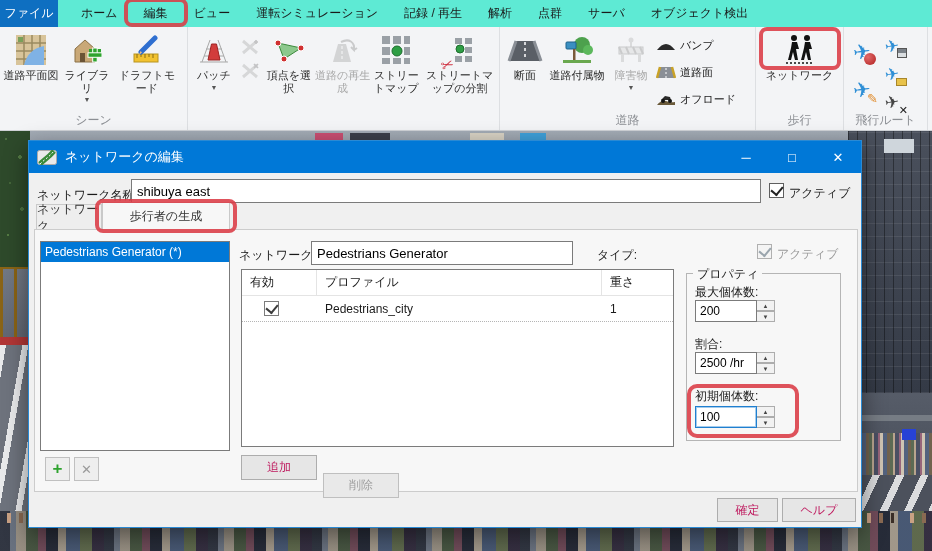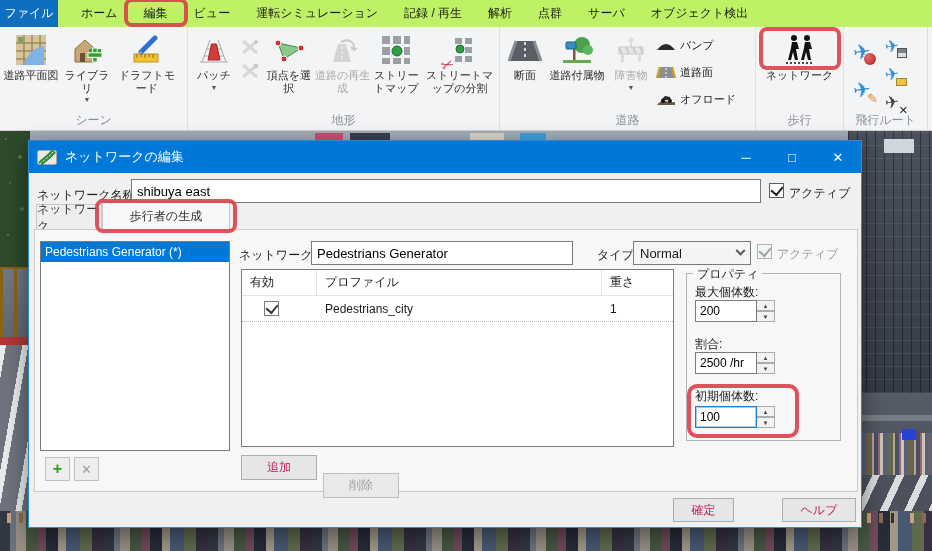--- a/index.html
+++ b/index.html
@@ -39,21 +39,21 @@
 .sc-blue { left:902px; top:298px; width:14px; height:11px; background:#2742d6; }
 .sc-xwalk { left:848px; top:344px; width:84px; height:48px; background:#4c515c;
   background-image:repeating-linear-gradient(115deg,rgba(255,255,255,.8) 0 7px,transparent 7px 22px); }
 .sc-crowd { left:0; top:380px; width:932px; height:40px;
   background:linear-gradient(rgba(18,20,32,.28),rgba(18,20,32,.28)),
   repeating-linear-gradient(90deg,#3e4450 0 10px,#8b96a4 10px 16px,#cbbfa9 16px 26px,#5d7050 26px 38px,#94606f 38px 46px,#2f3542 46px 58px,#d8cab2 58px 66px,#5d7394 66px 80px,#7c8a5e 80px 92px,#433a4e 92px 104px); }
 .sc-heads { left:0; top:382px; width:932px; height:10px;
   background:repeating-linear-gradient(90deg,transparent 0 7px,#c9a184 7px 11px,transparent 11px 19px,#8a6a52 19px 23px,transparent 23px 31px,#3a2e26 31px 34px,transparent 34px 43px); }
 
 
-.menubar { position:absolute; top:0; left:0; right:0; height:27px; background:#bef264; display:flex; align-items:stretch; z-index:5; }
+.menubar { position:absolute; top:0; left:0; right:0; height:27px; background:#5eead4; display:flex; align-items:stretch; z-index:5; }
 .file-tab { width:58px; background:#0e6fc1; color:#fff; display:flex; align-items:center; justify-content:center; }
 .menu-item { display:flex; align-items:center; padding:0 13px; position:relative; white-space:nowrap; }
 
 
 .red-annot::after { content:""; position:absolute; border:4px solid rgba(219,59,70,.88); border-radius:8px; pointer-events:none; z-index:60; }
 .red-menu::after { inset:-2px -7px 0 -7px; }
 .red-network::after { inset:-2px -5px 12px -5px; }
 .red-tab::after { inset:-4px -8px -3px -8px; }
 .red-spin::after { inset:-2px -4px; border-radius:10px; }
 
@@ -299,21 +299,20 @@
               <rect x="18" y="10" width="7" height="6"></rect>
               <rect x="8" y="19" width="7" height="6"></rect>
               <rect x="18" y="19" width="7" height="6"></rect>
             </g>
             <circle cx="13" cy="12" r="4" fill="#2e9e44" stroke="#1d6e2e"></circle>
           </svg>
         <span style="position:absolute;left:-6px;bottom:-4px;color:#d03545;font-size:15px;transform:rotate(-20deg)">✂</span>
       </span>
       <span>ストリートマップの分割</span>
     </div>
-    <span class="rgroup-label">地形</span>
   </div>
 
   <div class="rgroup" style="width:256px">
     <div class="rbtn" style="width:46px">
       <span class="ric">
         <svg width="36" height="26" viewBox="0 0 36 26">
             <path d="M2 24 L34 24 L27 4 L9 4 Z" fill="#5a5f66"></path>
             <path d="M2 24 L9 4 M34 24 L27 4" stroke="#8a8f96" stroke-width="3"></path>
             <path d="M18 5 V23" stroke="#fff" stroke-width="1.5" stroke-dasharray="3 3"></path>
           </svg>
@@ -470,24 +469,20 @@
   <div class="icon-btn" style="left:16px;top:316px">
       <span class="plus-g">+</span>
     </div>
   <div class="icon-btn" style="left:45px;top:316px">
       <span class="x-gray">✕</span>
     </div>
 
   <span class="dlabel" style="left:210px;top:106px">ネットワーク名称:</span>
   <input class="dinput" style="left: 282px; top: 100px; width: 262px;" value="Pedestrians Generator">
   <span class="dlabel" style="left:568px;top:106px">タイプ:</span>
-  <div class="combo" style="left:604px;top:100px;width:118px">
-    <span>Normal</span>
-    <span class="combo-arrow"></span>
-  </div>
   <span class="cb checked disabled" style="left:728px;top:103px"></span>
   <span class="dlabel" style="left:748px;top:105px;color:#9a9a9a">アクティブ</span>
 
   <div class="ptable">
     <div class="pt-head">
       <div class="col-en">有効</div>
       <div class="col-pf">プロファイル</div>
       <div class="col-wt">重さ</div>
     </div>
     <div class="pt-row">
@@ -545,19 +540,19 @@
     </div>
   </div>
 
   <div class="btn" style="left:212px;top:314px;width:76px;height:25px">
       <span>追加</span>
     </div>
   <div class="btn disabled" style="left:294px;top:332px;width:76px;height:25px">
       <span>削除</span>
     </div>
 
-  <div class="btn" style="left:644px;top:357px;width:61px;height:24px">
+  <div class="btn" style="left:688px;top:357px;width:61px;height:24px">
       <span>確定</span>
     </div>
   <div class="btn" style="left:753px;top:357px;width:74px;height:24px">
       <span>ヘルプ</span>
     </div>
 </div>
 
 </body></html>

